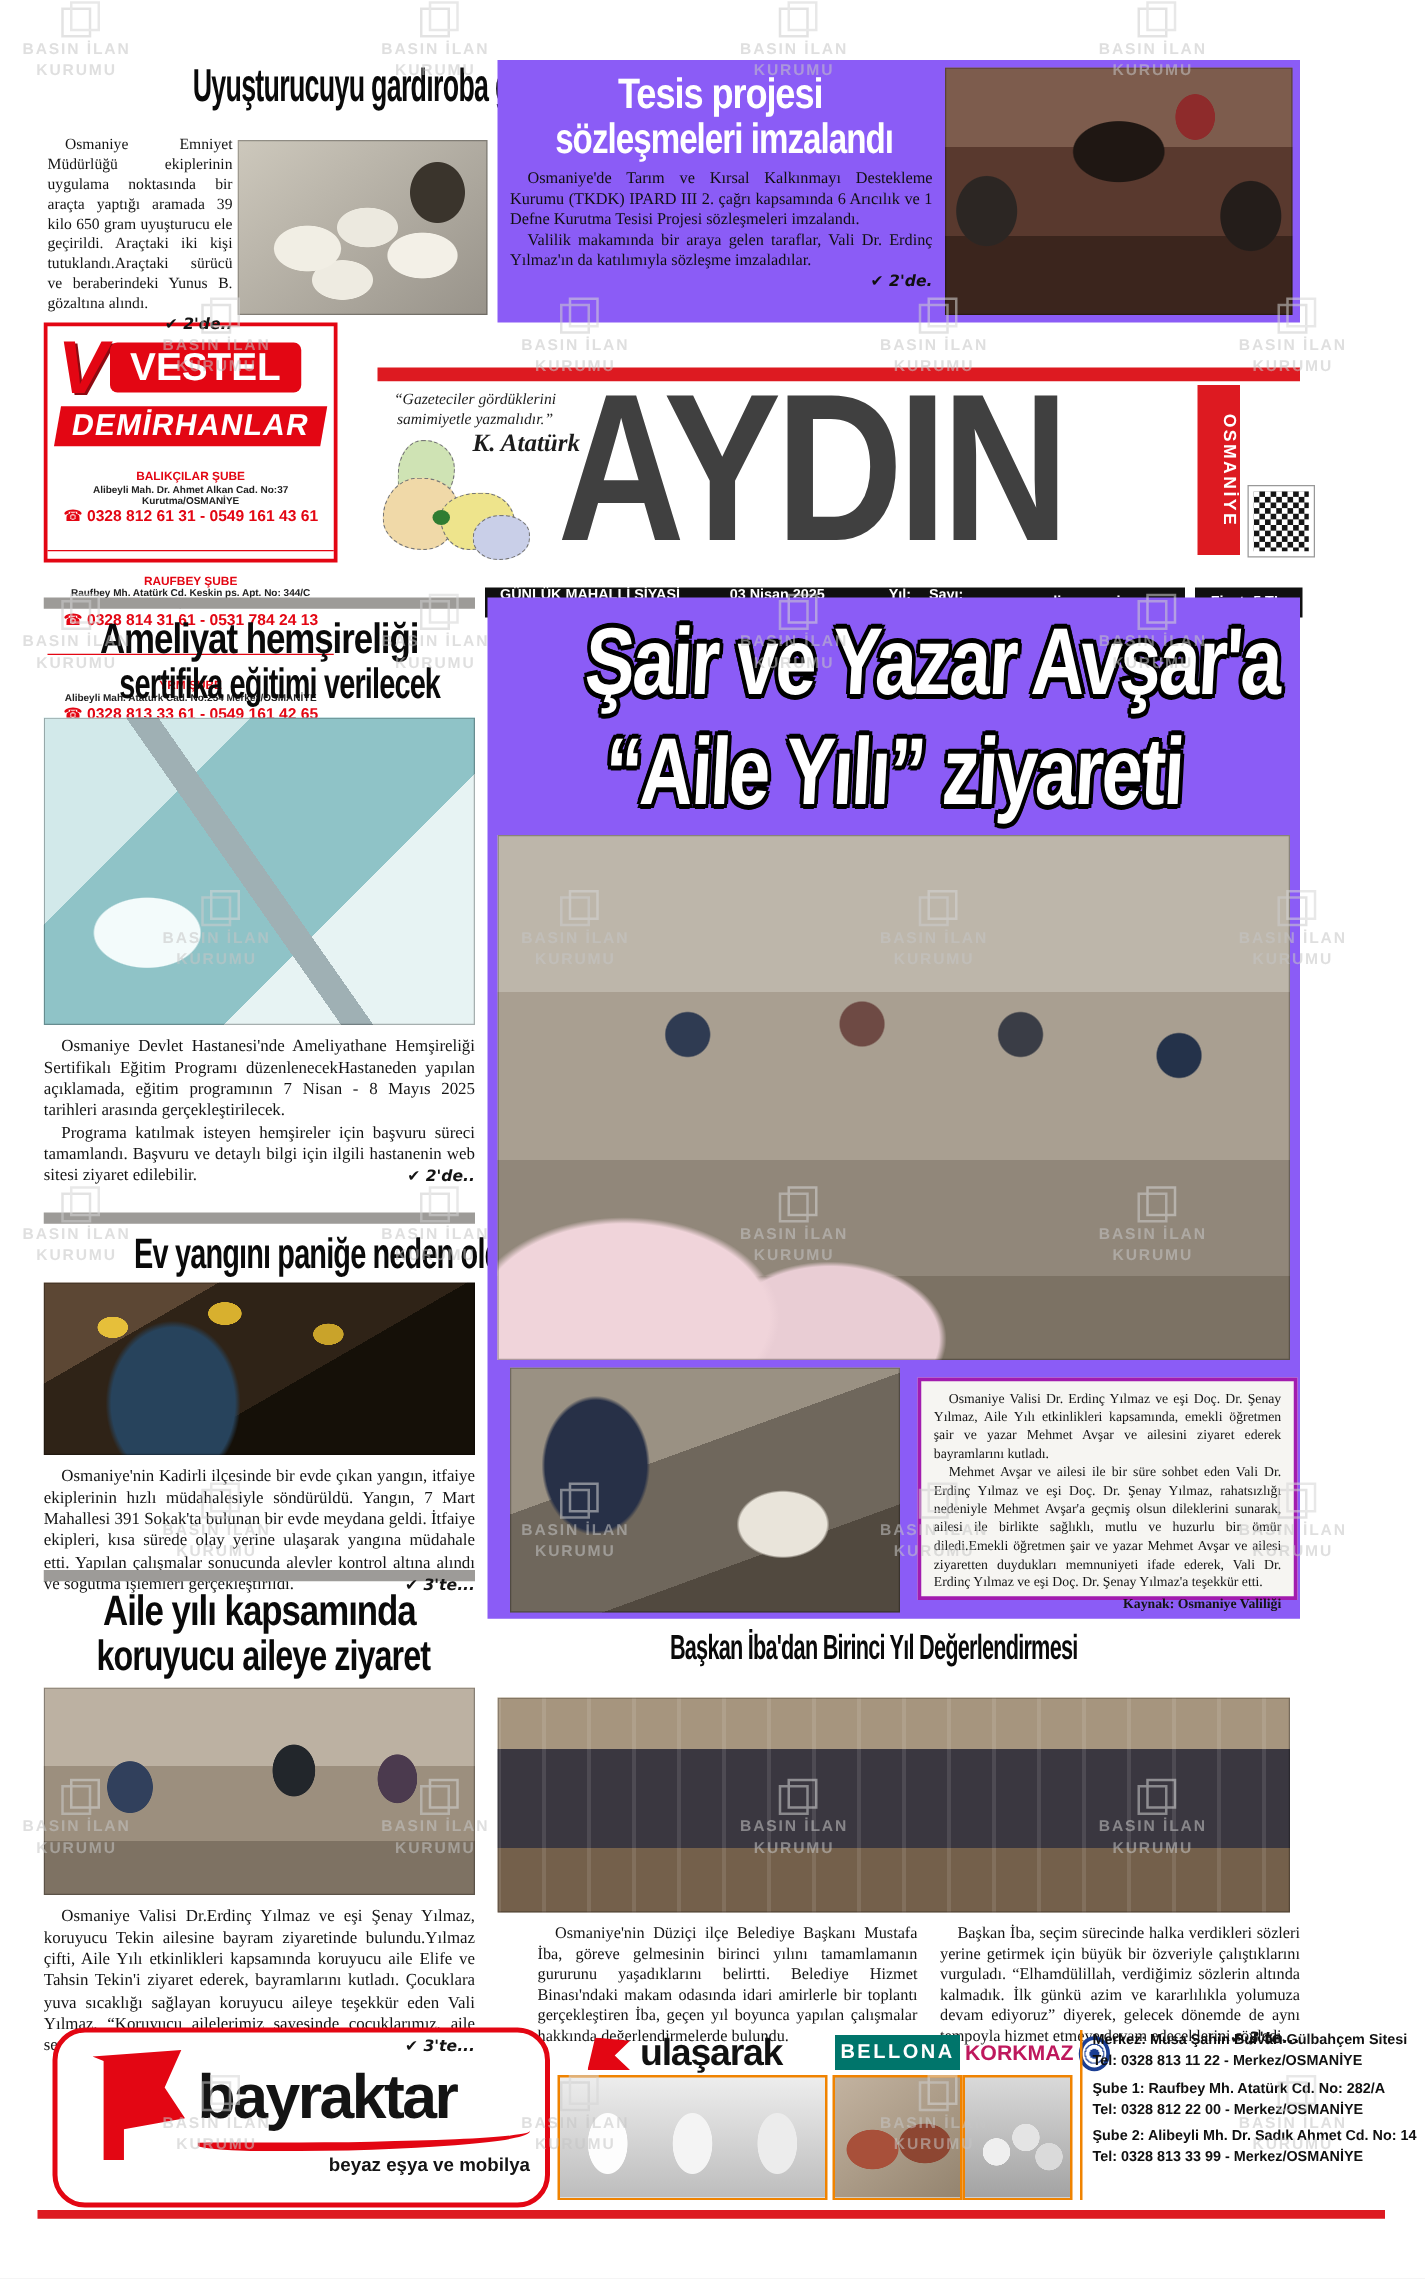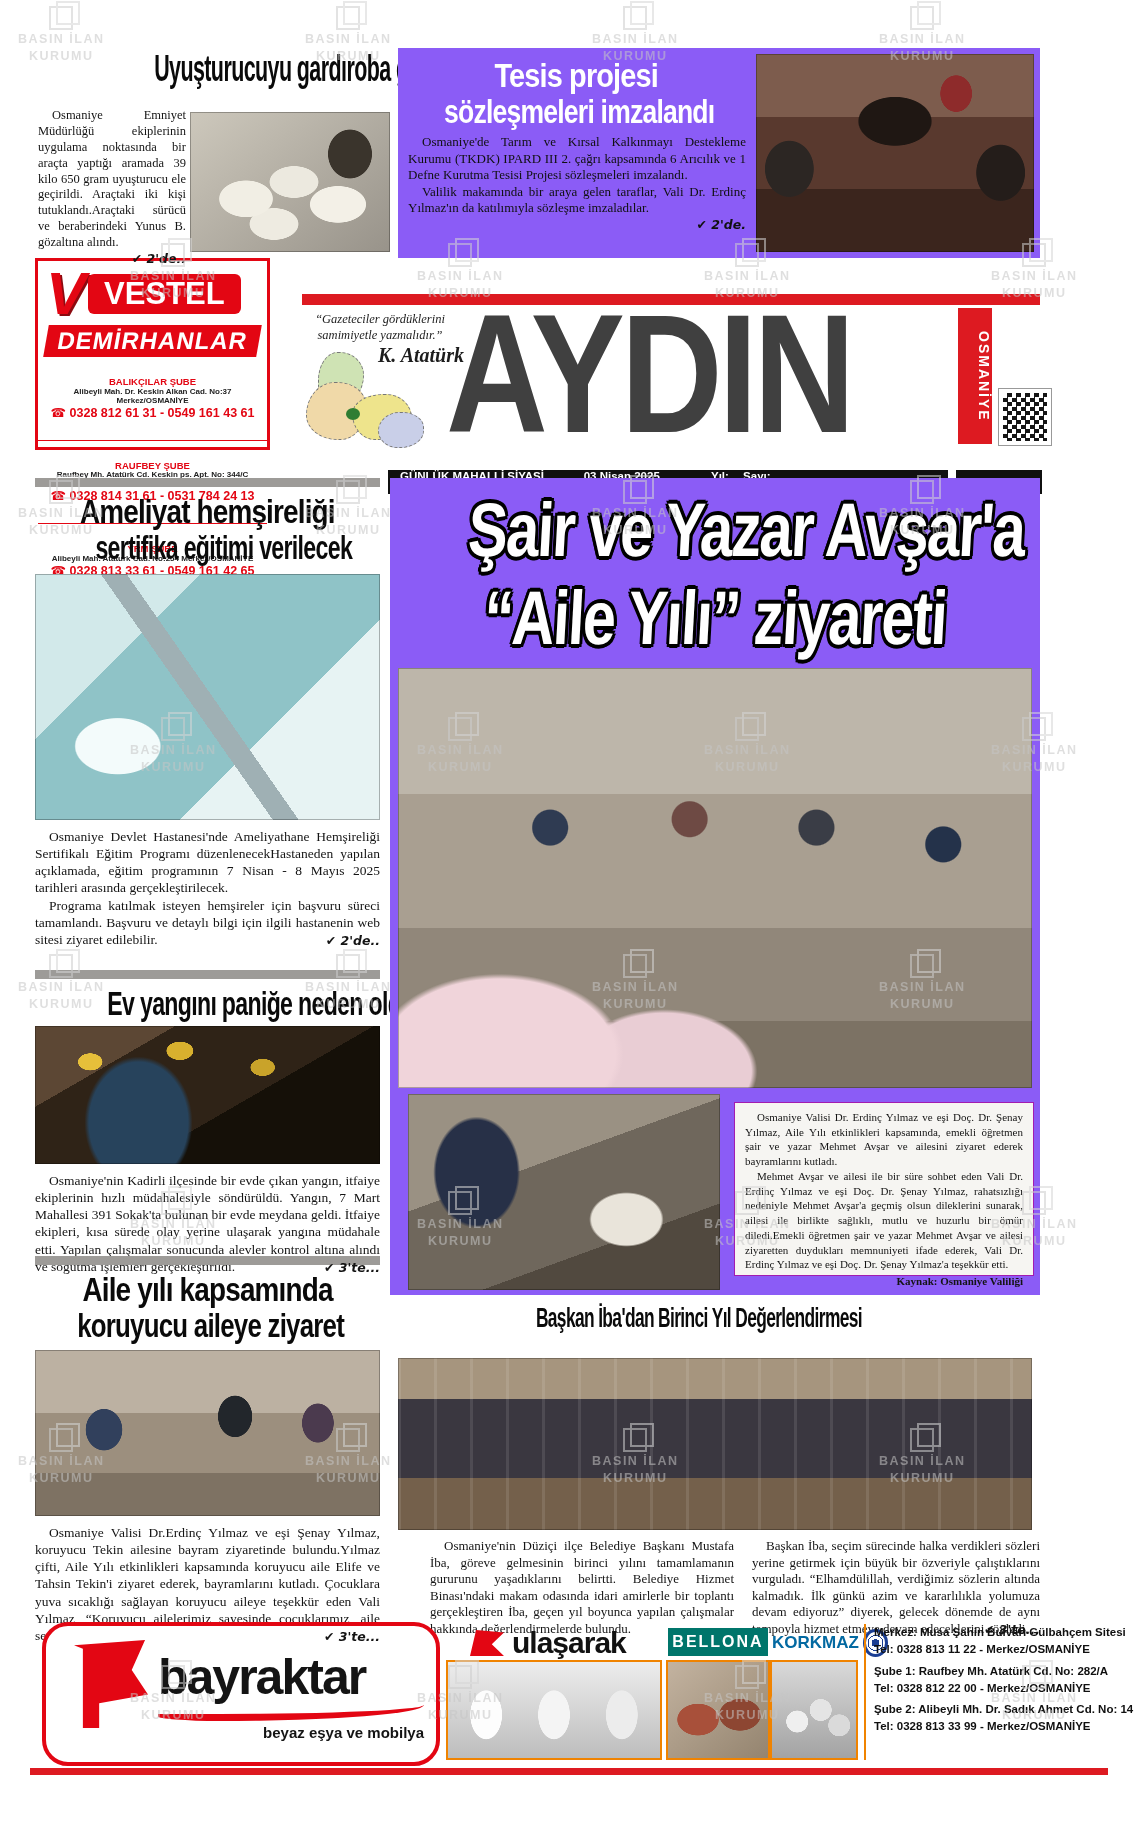--- a/index.html
+++ b/index.html
@@ -97,21 +97,21 @@
   #dateline{justify-content:space-between;padding:0 12px;}
   #price-box{justify-content:center;}
   
   .feature-hl{color:#fff;font-family:"Liberation Sans",sans-serif;font-weight:bold;
     white-space:nowrap;text-align:center;line-height:1;font-size:76px;}
   .feature-hl .sx{display:inline-block;transform:scale(.78,1) skewX(-4deg);transform-origin:center;
     letter-spacing:-2px;
     text-shadow:-3px -3px 0 #000,3px -3px 0 #000,-3px 3px 0 #000,3px 3px 0 #000,
       -4px 0 0 #000,4px 0 0 #000,0 -4px 0 #000,0 4px 0 #000;}
   
-  #main-caption{background:#f6f5f2;border:1px solid #a21caf;padding:7px 10px;
+  #main-caption{background:#f6f5f2;border:3px solid #a21caf;padding:7px 10px;
     font-size:11px;line-height:1.34;text-align:justify;}
   #main-caption p{margin:0;text-indent:12px;}
   #main-caption .src{font-weight:bold;text-align:right;text-indent:0;margin-top:2px;}
   
   #vestel-ad{border:3px solid #e30613;background:#fff;}
   .v-big{color:#e30613;font-family:"Liberation Sans",sans-serif;font-weight:bold;
     font-style:italic;font-size:60px;line-height:.9;text-shadow:2px 2px 0 #8c0a10;}
   .v-brand{background:#e30613;color:#fff;font-family:"Liberation Sans",sans-serif;
     font-weight:bold;font-size:31px;padding:2px 16px;border-radius:6px;line-height:1.15;}
   .v-dealer{background:#e30613;color:#fff;font-family:"Liberation Sans",sans-serif;
@@ -136,21 +136,21 @@
   #bayraktar-flag{background:#e30613;
     clip-path:polygon(0 6%,96% 0,78% 34%,100% 62%,34% 72%,34% 100%,12% 100%,12% 10%);}
   #bayraktar-swoosh{border-bottom:7px solid #e30613;border-radius:0 0 100% 30%;}
   #arcelik-logo{font-family:"Liberation Sans",sans-serif;font-weight:bold;font-size:30px;
     color:#111;letter-spacing:-1px;display:flex;align-items:center;gap:8px;}
   .arc-icon{width:34px;height:26px;background:#e30613;display:inline-block;
     clip-path:polygon(0 100%,18% 0,100% 10%,64% 55%,100% 100%);}
   #bellona-logo{background:#00756b;color:#fff;font-family:"Liberation Sans",sans-serif;
     font-weight:bold;font-size:16px;letter-spacing:2px;display:flex;align-items:center;
     justify-content:center;}
-  #korkmaz-logo{color:#0369a1;font-family:"Liberation Sans",sans-serif;font-weight:bold;
+  #korkmaz-logo{color:#be185d;font-family:"Liberation Sans",sans-serif;font-weight:bold;
     font-size:17px;display:flex;align-items:center;gap:4px;justify-content:center;}
   .korkmaz-circle{width:22px;height:22px;border:3px solid #1b3e93;border-radius:50%;
     display:inline-block;background:radial-gradient(circle at 50% 50%,#1b3e93 0 4px,#fff 4px 7px,#1b3e93 7px 8px,#fff 8px);}
   #ad-addresses{font-family:"Liberation Sans",sans-serif;font-weight:bold;font-size:11.5px;
     line-height:1.5;color:#101010;}
   #ad-addresses div{white-space:nowrap;}
   .ad-divider{background:#f08300;width:2px;}
   .panel-border{box-shadow:0 0 0 2px #f08300;}
   
   #watermark-layer{position:absolute;inset:0;z-index:40;pointer-events:none;}
@@ -193,21 +193,21 @@
   </div>
 
   <div class="abs" id="vestel-ad" style="left:35px;top:258px;width:229px;height:186px;">
     <div style="display:flex;align-items:center;padding:6px 6px 0 8px;gap:2px;">
       <span class="v-big">V</span>
       <span class="v-brand">VESTEL</span>
     </div>
     <div class="v-dealer">DEMİRHANLAR</div>
     <div class="v-sec">
       <div class="v-sec-title">BALIKÇILAR ŞUBE</div>
-      <div class="v-sec-addr">Alibeyli Mah. Dr. Keskin Alkan Cad. No:37 Merkez/OSMANİYE</div>
+      <div class="v-sec-addr">Alibeyli Mah. Dr. Ahmet Alkan Cad. No:37 Kurutma/OSMANİYE</div>
       <div class="v-sec-phone"><span class="glyph">☎</span> <span>0328 812 61 31 - 0549 161 43 61</span></div>
     </div>
     <div class="v-sec">
       <div class="v-sec-title">RAUFBEY ŞUBE</div>
       <div class="v-sec-addr">Raufbey Mh. Atatürk Cd. Keskin ps. Apt. No: 344/C Merkez/OSMANİYE</div>
       <div class="v-sec-phone"><span class="glyph">☎</span> <span>0328 814 31 61 - 0531 784 24 13</span></div>
     </div>
     <div class="v-sec">
       <div class="v-sec-title">YRM ŞUBE</div>
       <div class="v-sec-addr">Alibeyli Mah. Ataturk Cad. No:254 Merkez/OSMANİYE</div>

